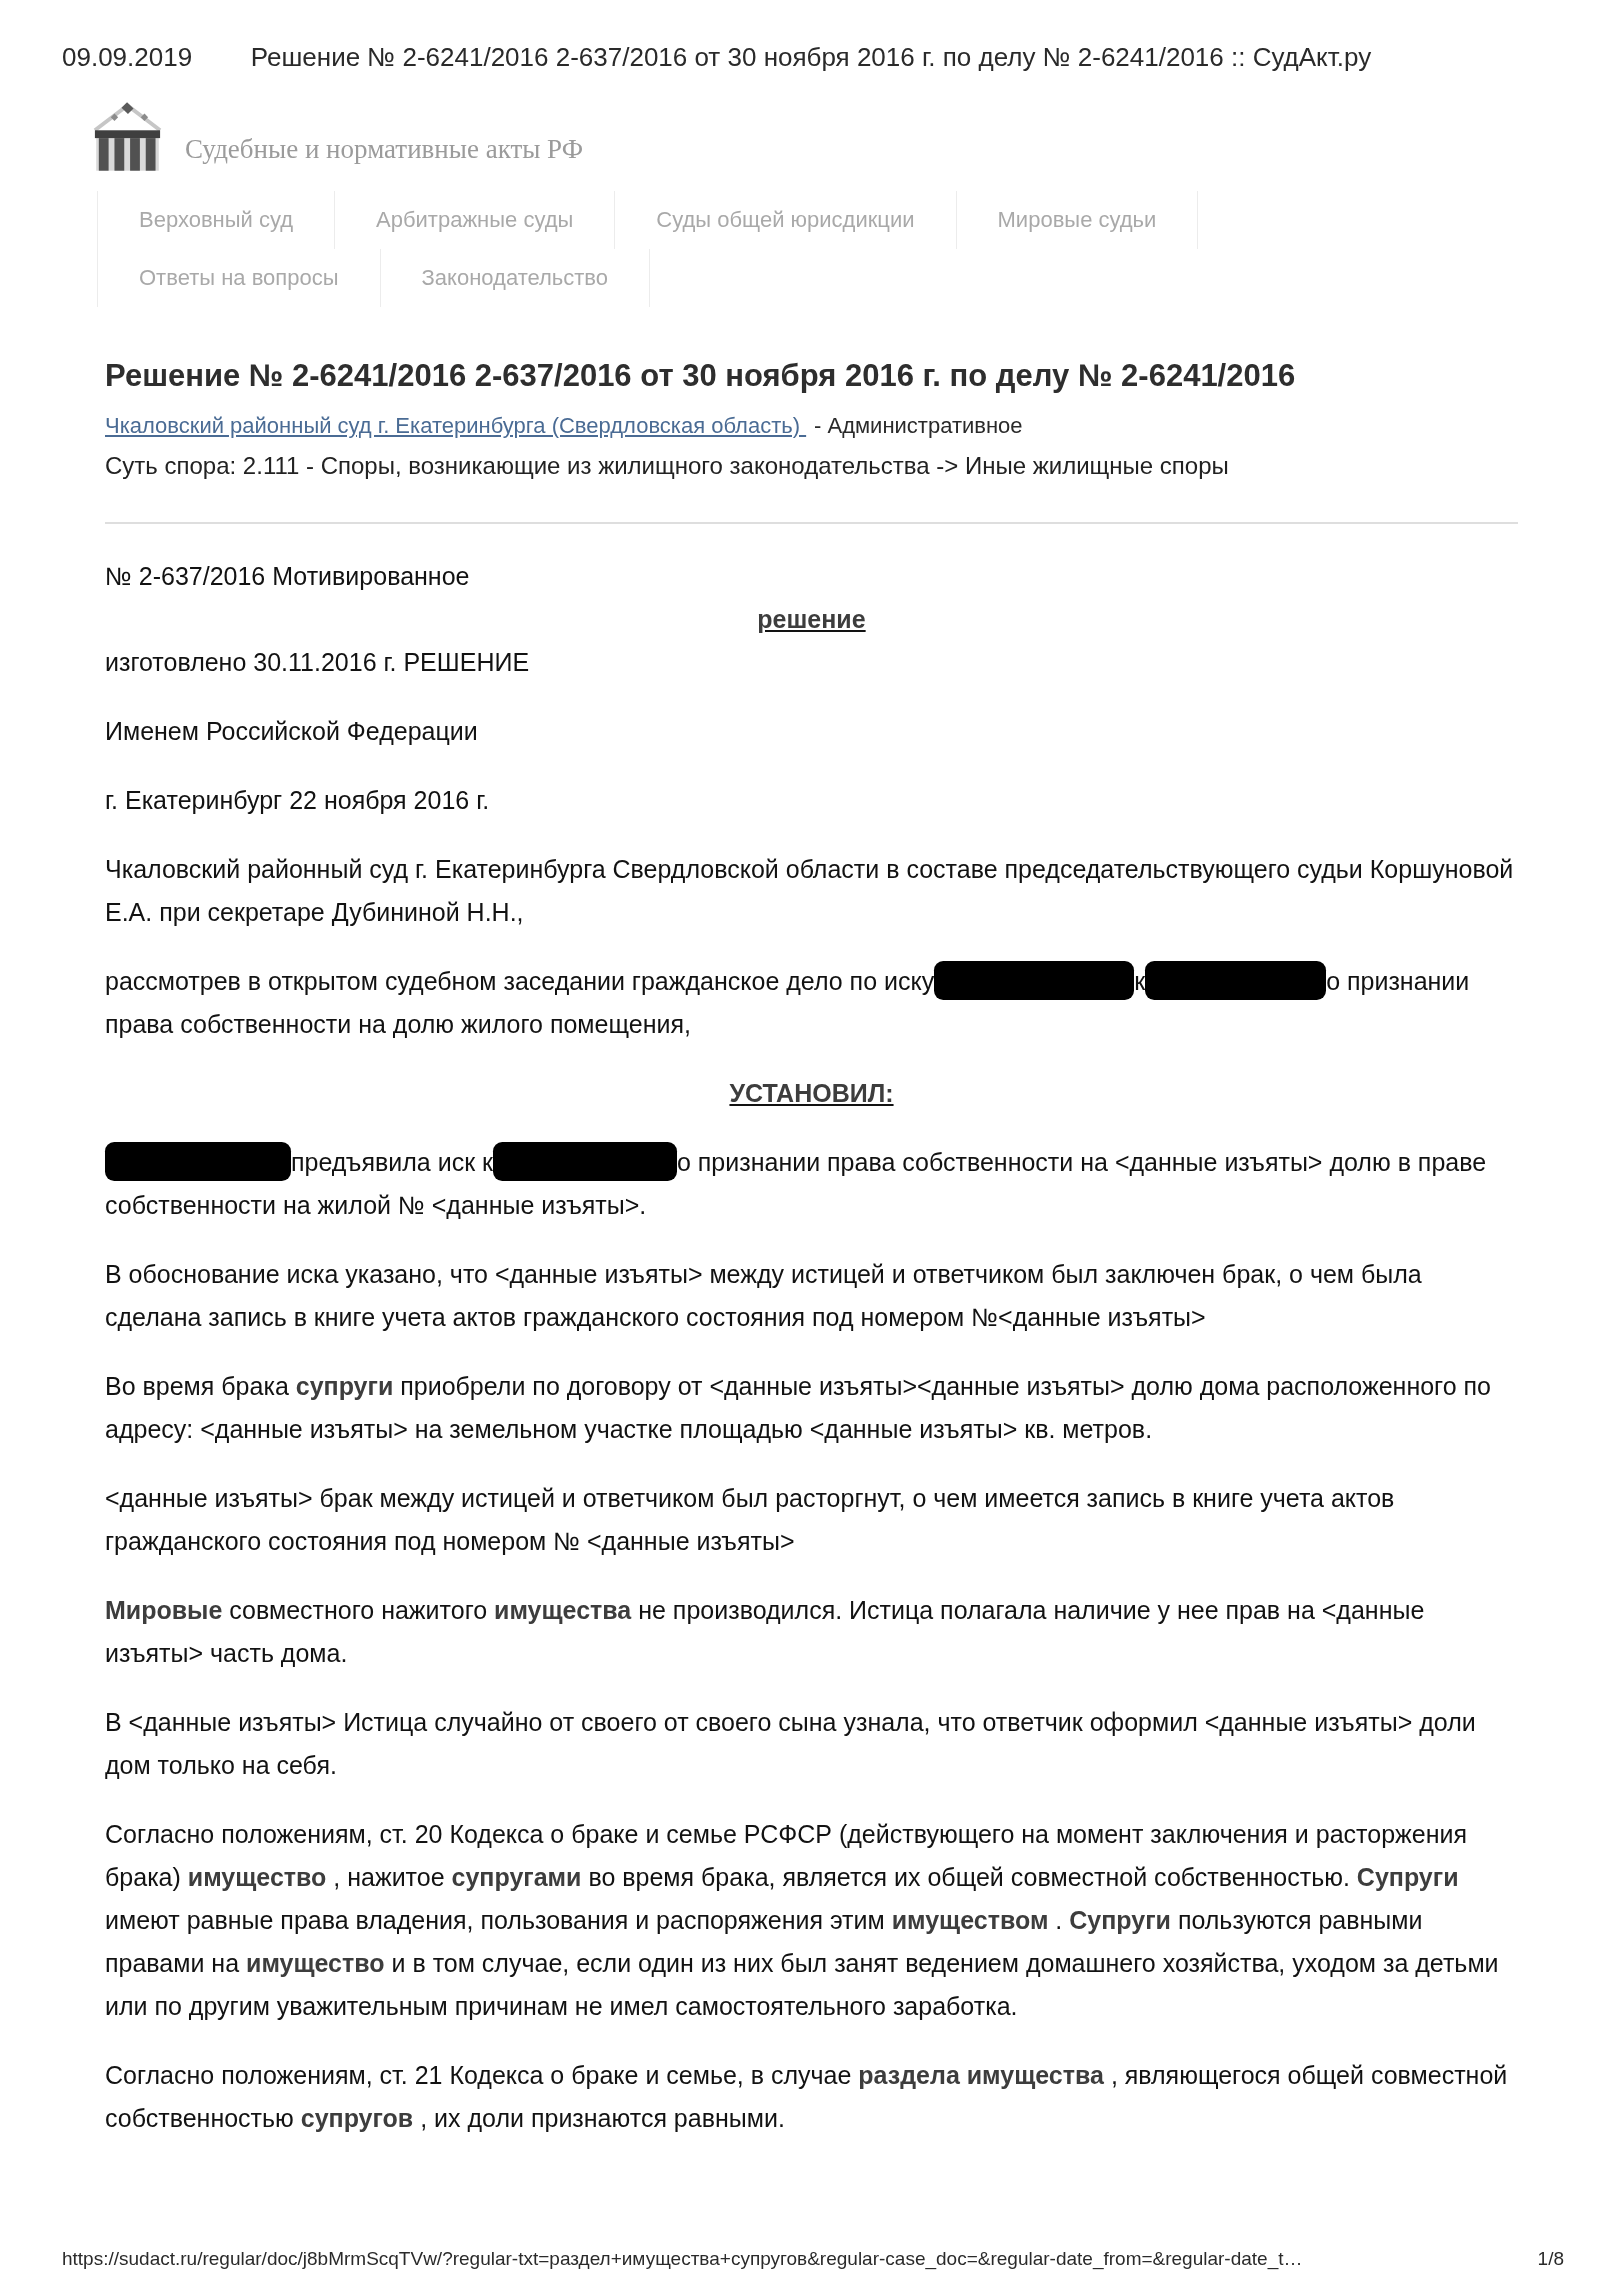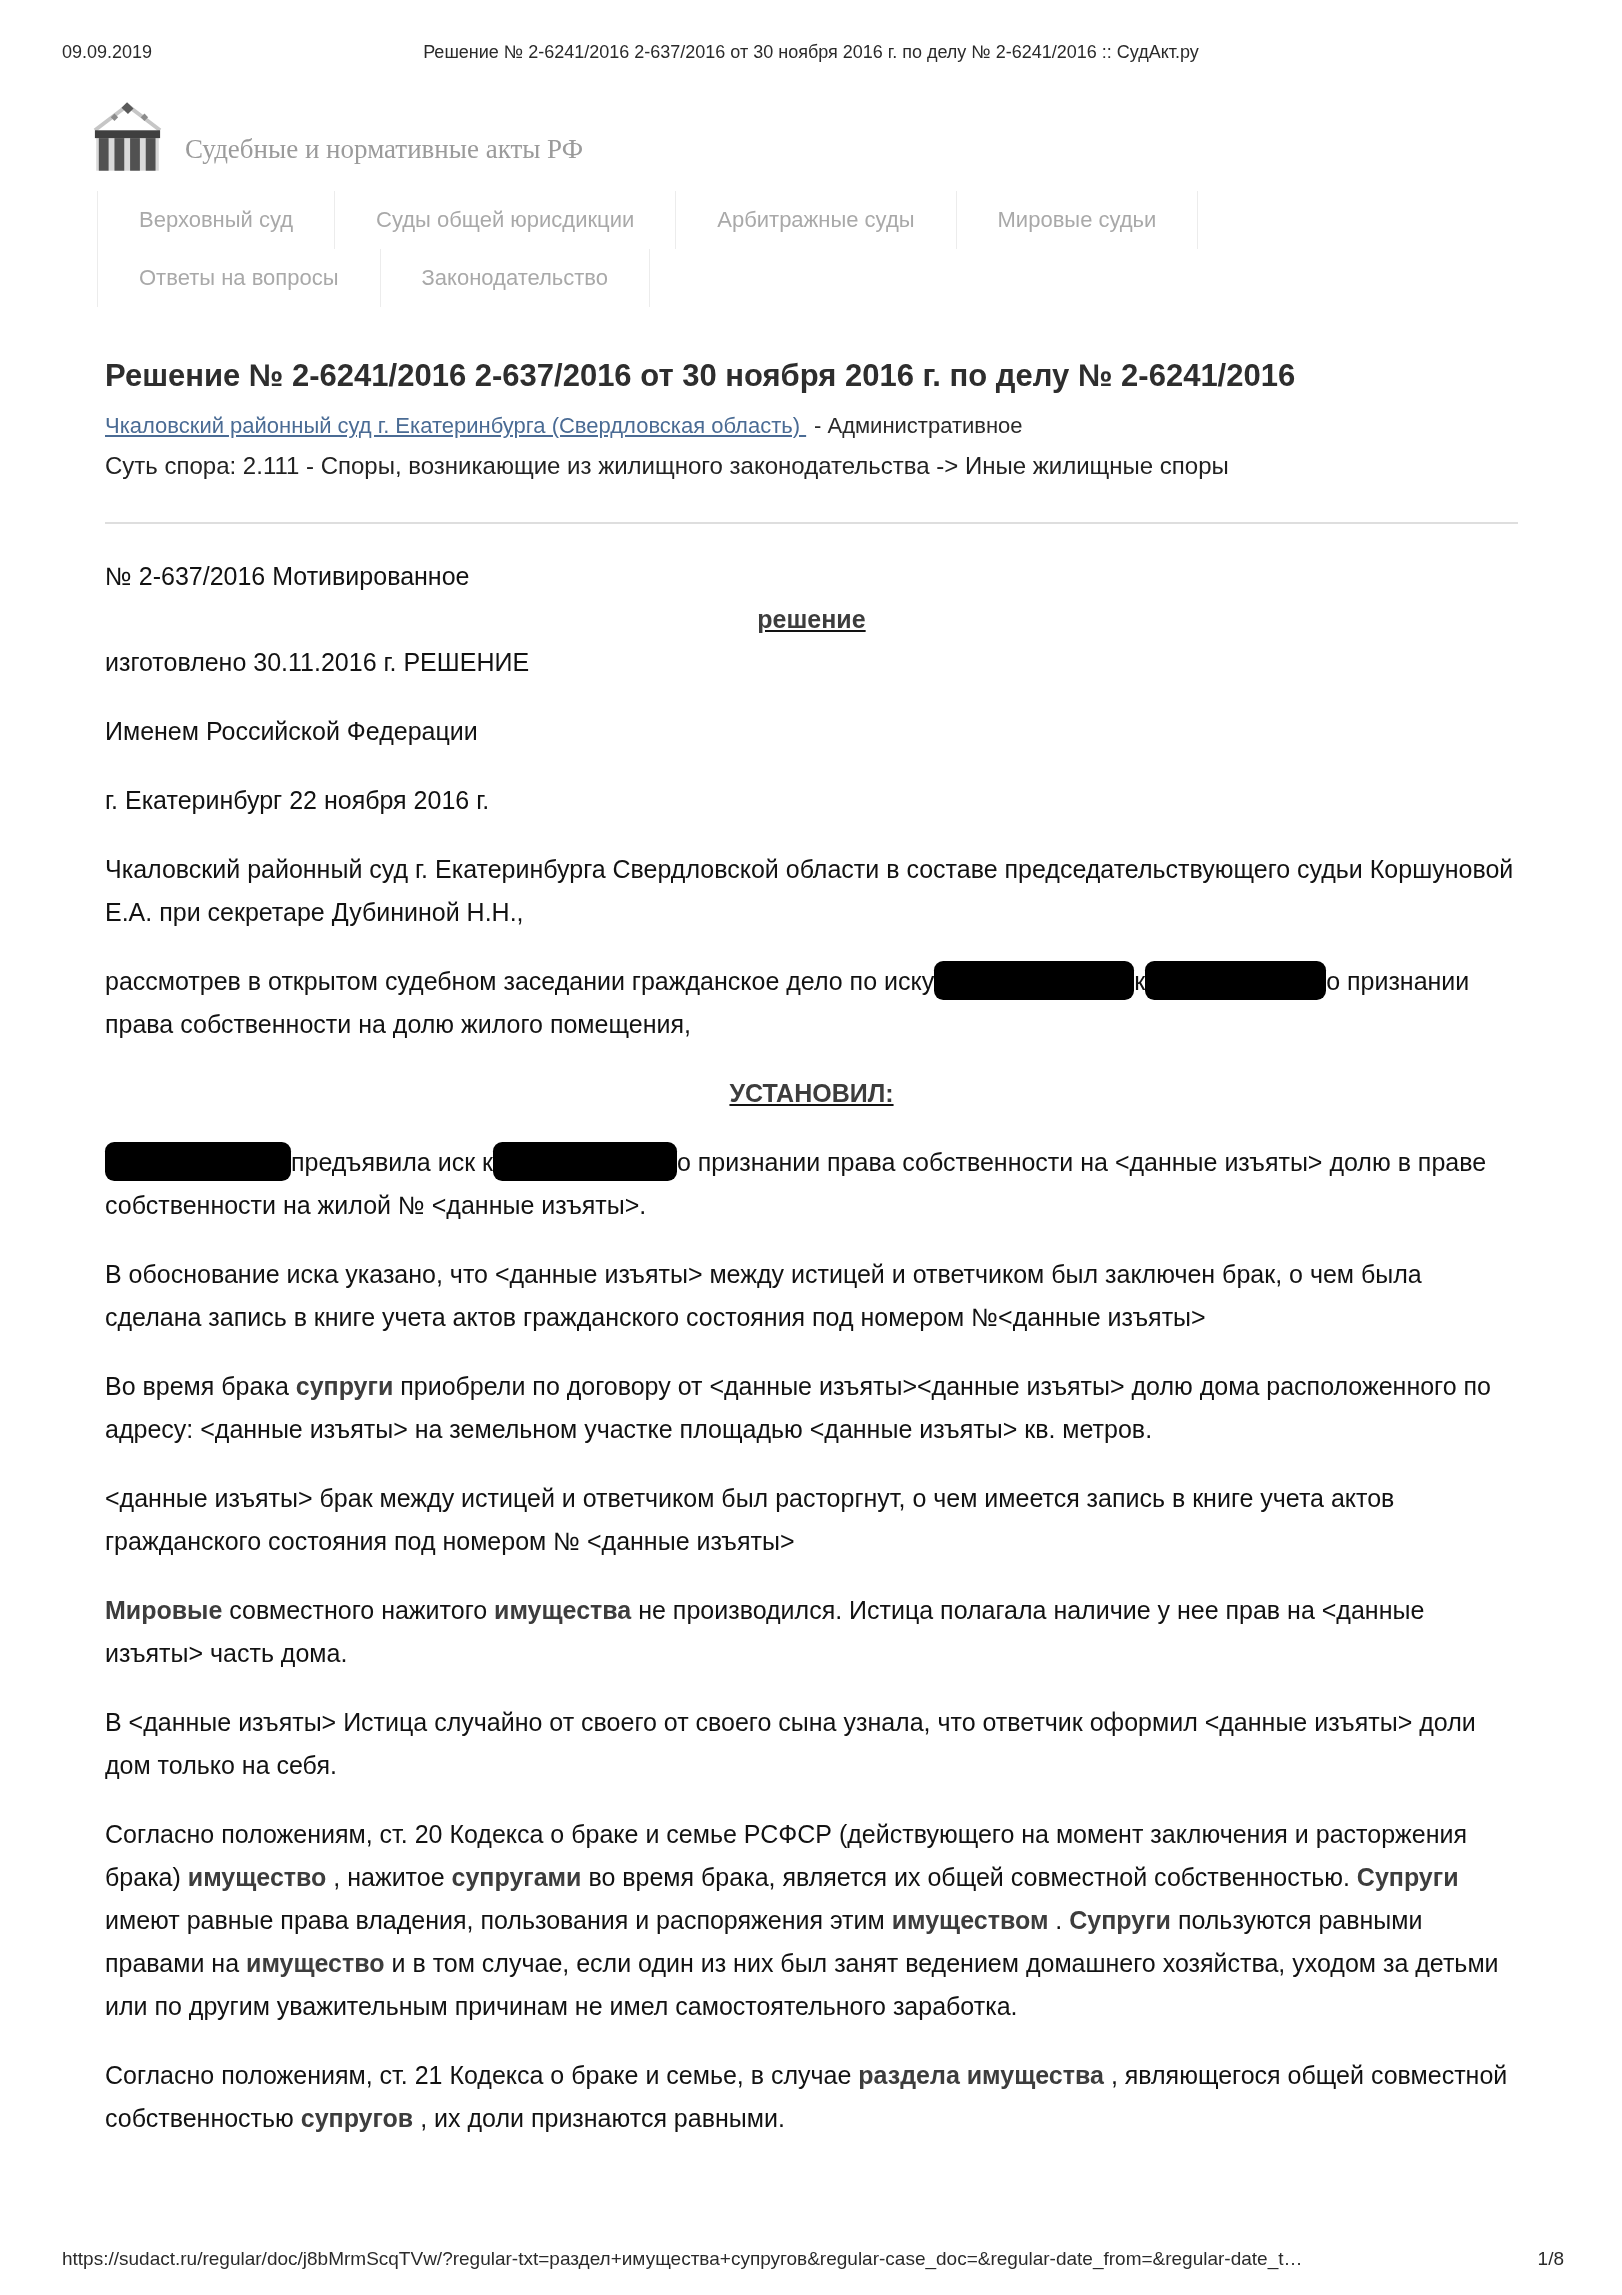--- a/index.html
+++ b/index.html
@@ -11,21 +11,21 @@
     background: #ffffff;
     overflow: hidden;
     font-family: "Liberation Sans", sans-serif;
     color: #1b1b1b;
   }
 
   
   .print-header {
     position: absolute;
     top: 42px; left: 62px; right: 62px;
-    font-size: 18px;
+    font-size: 26px;
     color: #2a2a2a;
   }
   .ph-date { position: absolute; left: 0; top: 0; }
   .ph-title { text-align: center; }
 
   
   .site-header {
     position: absolute;
     top: 99px; left: 87px;
     display: flex;
@@ -138,22 +138,22 @@
         <rect x="66" y="60" width="15" height="50" fill="#515151"></rect>
         <rect x="90" y="60" width="15" height="50" fill="#515151"></rect>
       </svg>
     </span>
     <span class="logo-text">Судебные и нормативные акты РФ</span>
   </div>
 
   <div class="main-nav">
     <div class="nav-row">
         <div class="nav-item">Верховный суд</div>
+        <div class="nav-item">Арбитражные суды</div>
         <div class="nav-item">Суды общей юрисдикции</div>
-        <div class="nav-item">Арбитражные суды</div>
         <div class="nav-item">Мировые судьи</div>
       </div>
     <div class="nav-row">
         <div class="nav-item">Ответы на вопросы</div>
         <div class="nav-item">Законодательство</div>
       </div>
   </div>
 
   <div class="doc">
     <h1 class="doc-title">Решение № 2-6241/2016 2-637/2016 от 30 ноября 2016 г. по делу № 2-6241/2016</h1>

